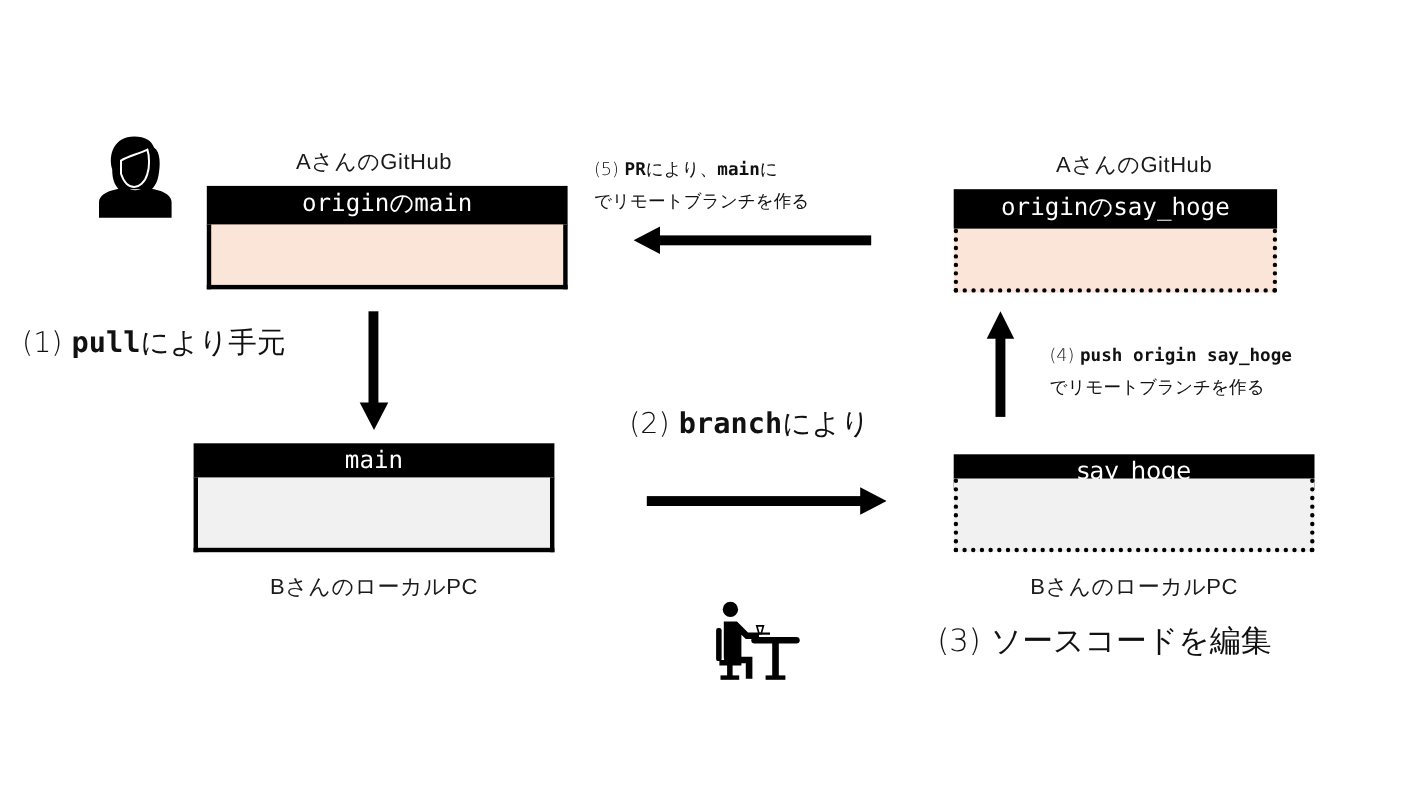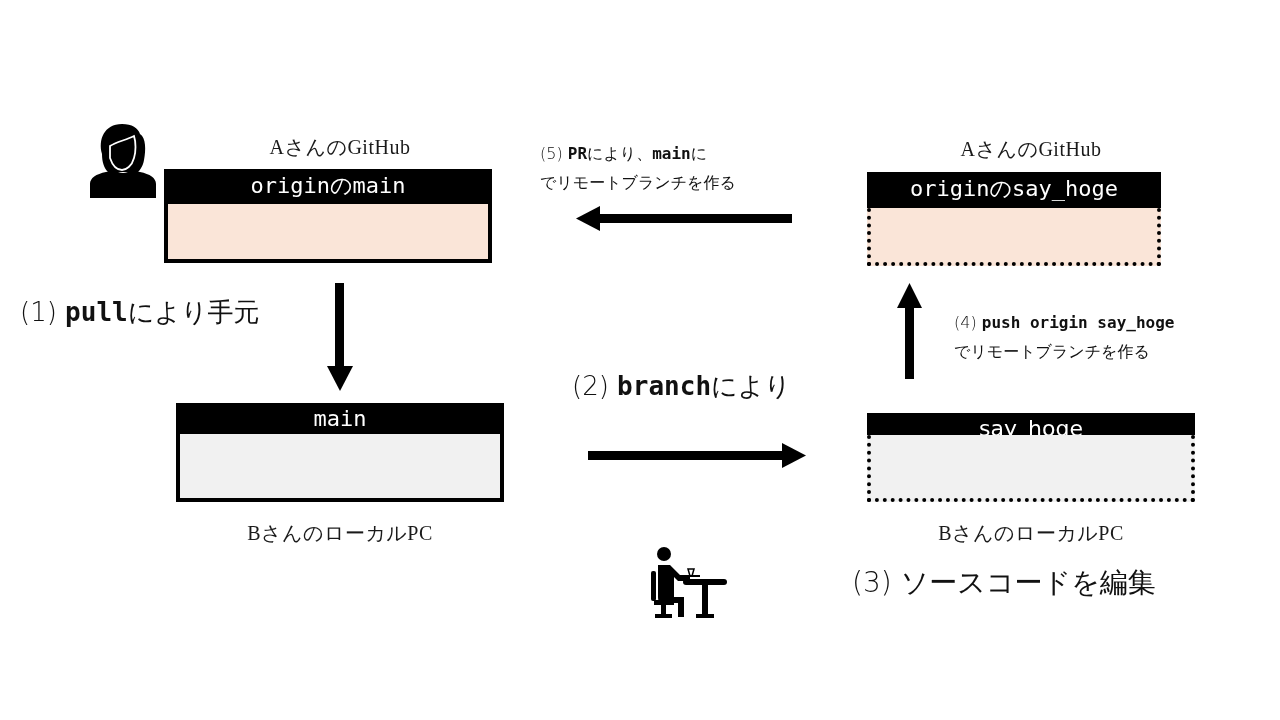--- a/index.html
+++ b/index.html
@@ -3,21 +3,21 @@
   <meta charset="utf-8">
   <style>
     html, body { margin: 0; padding: 0; }
     body {
       width: 1280px; height: 720px; position: relative; overflow: hidden;
       background: #ffffff; color: #000;
       font-family: "DejaVu Sans", "Liberation Sans", sans-serif;
     }
     .abs { position: absolute; }
     .caption {
-      font-family: Liberation Serif, serif;
+      font-family: Liberation Sans, sans-serif;
       font-size: 20px; font-weight: 300; color: #1a1a1a;
       text-align: center; white-space: nowrap; letter-spacing: 0.5px;
     }
     .branch-box { position: absolute; box-sizing: border-box; }
     .branch-header {
       position: absolute; left: 0; right: 0; top: 0;
       background: #000; color: #fff; text-align: center;
       font-family: "DejaVu Sans Mono", "Liberation Mono", monospace;
       font-size: 22px; line-height: 34px; white-space: nowrap;
     }
@@ -36,21 +36,21 @@
 </head>
 <body>
 
 <svg class="icon" style="left:88px;top:120px;width:70px;height:78px;" viewBox="0 0 70 78">
   <path d="M14 34 C10 20 16 4 34 4 C44 4 50 8 52 14 C58 18 58 30 56 40 C55 46 52 50 50 52 L20 52 C16 48 14 42 14 34 Z" fill="#000"></path>
   <path d="M22 26 C28 22 38 20 46 16 C48 22 48 32 46 38 C44 46 38 50 34 50 C28 50 24 44 22 38 Z" fill="#000" stroke="#fff" stroke-width="1.8"></path>
   <path d="M2 78 L2 64 C2 58 8 54 18 52 L28 50 C30 54 40 54 42 50 L52 52 C62 54 68 58 68 64 L68 78 Z" fill="#000"></path>
 </svg>
 
 <div class="caption abs" style="left:176px;top:134px;width:328px;">AさんのGitHub</div>
-<div class="branch-box" style="left:164px;top:169px;width:328px;height:94px;">
+<div class="branch-box" style="left:188px;top:169px;width:328px;height:94px;">
   <div class="branch-header" style="height:36px;">originのmain</div>
   <div class="branch-body solid" style="top:35px;background:#fae5d8;"></div>
 </div>
 
 <div class="caption abs" style="left:867px;top:136px;width:328px;">AさんのGitHub</div>
 <div class="branch-box" style="left:867px;top:172px;width:294px;height:94px;">
   <div class="branch-header" style="height:36px;">originのsay_hoge</div>
   <div class="branch-body dotted" style="top:36px;background:#fae5d8;"></div>
 </div>
 

